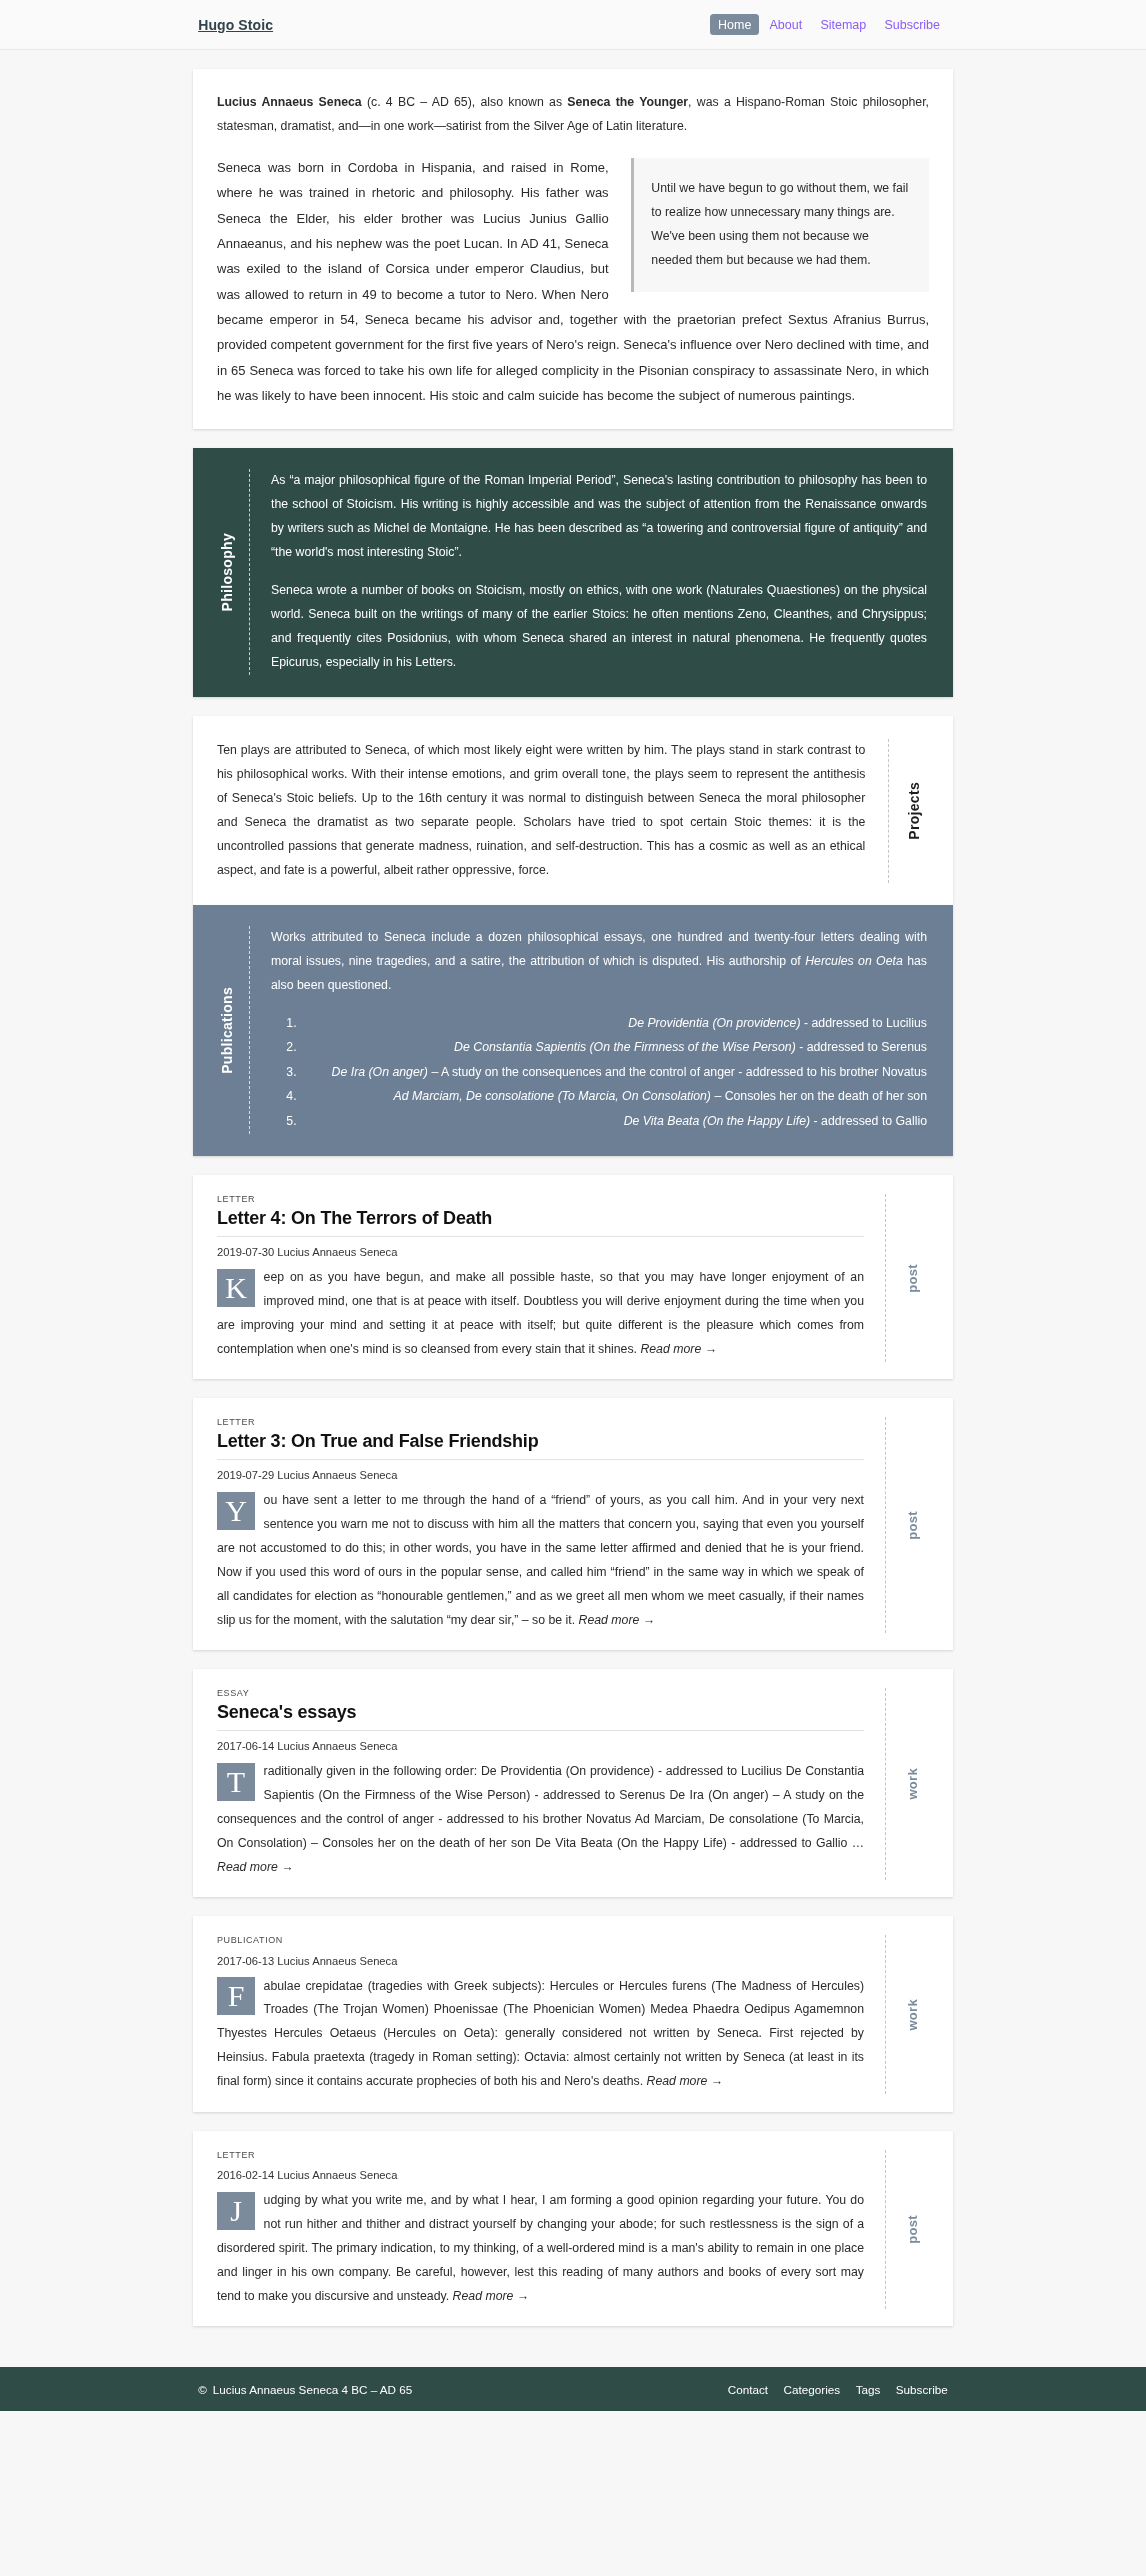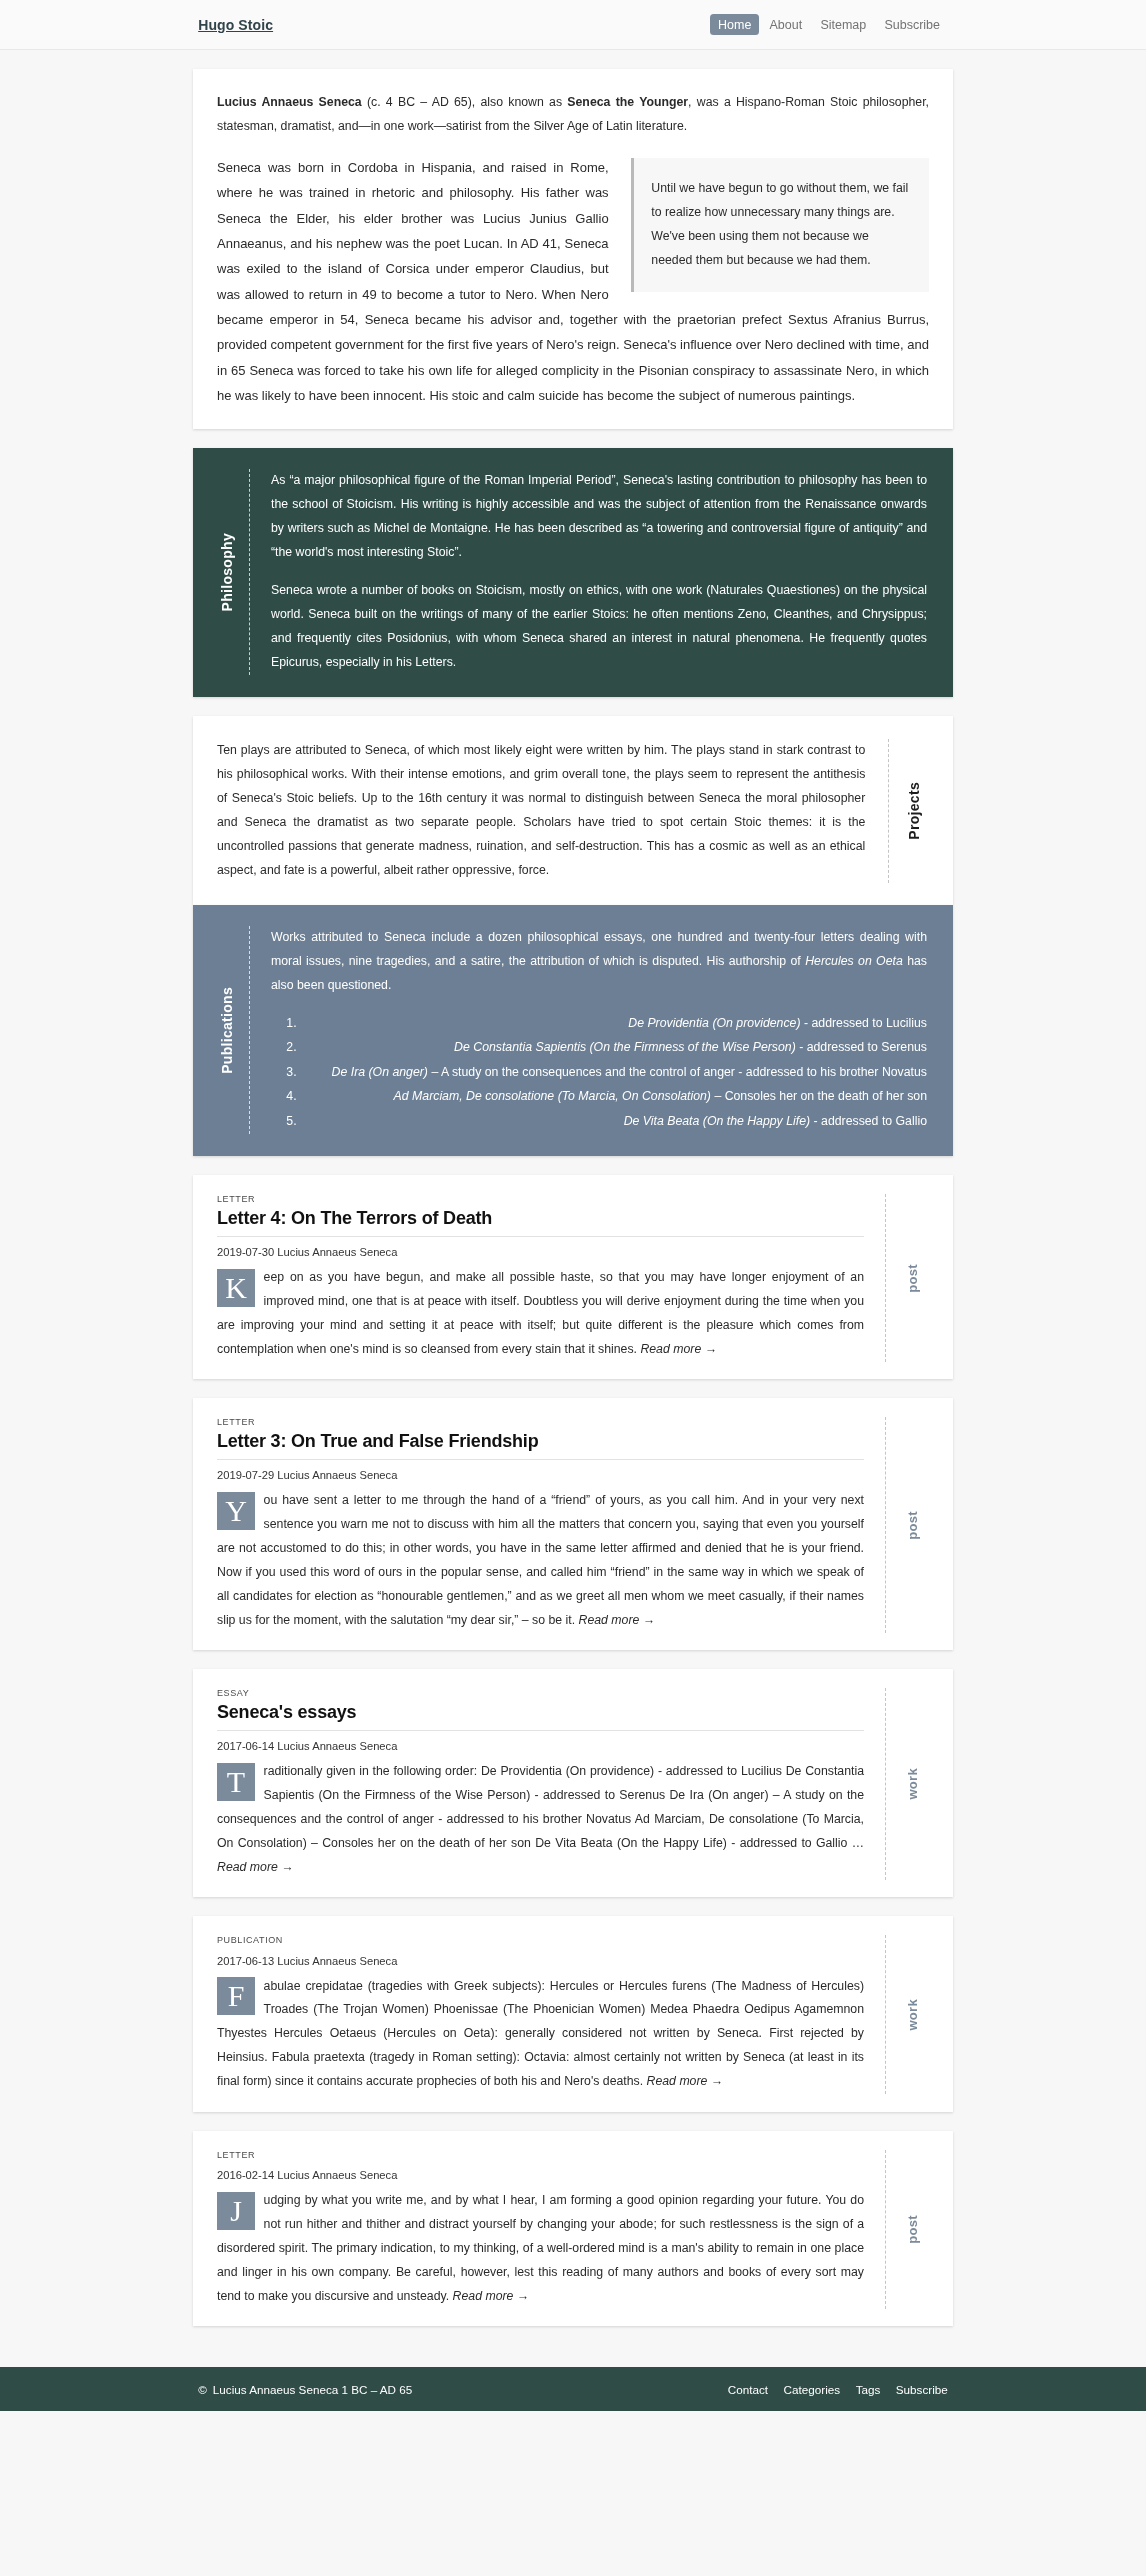--- a/index.html
+++ b/index.html
@@ -32,21 +32,21 @@
   .brand {
     font-size: 14px;
     font-weight: bold;
     color: #31444b;
     letter-spacing: 0.1px;
     white-space: nowrap;
   }
   .main-nav { display: flex; align-items: center; gap: 2.6px; padding-left: 19px; }
   .nav-link {
     font-size: 12.5px;
-    color: #737373;
+    color: #8b5cf6;
     text-decoration: none;
     padding: 3.5px 7.8px;
     border-radius: 3.5px;
     white-space: nowrap;
   }
   .nav-link.is-active {
     background: #7b8b9b;
     color: #ffffff;
   }
 
@@ -366,21 +366,21 @@
       <span class="rail-text">post</span>
     </div>
   </article>
 
 </main>
 
 <footer class="site-footer">
   <div class="footer-inner">
     <div class="copyright">
       <span>©</span>
-      <span>Lucius Annaeus Seneca  1 BC – AD 65</span>
+      <span>Lucius Annaeus Seneca  4 BC – AD 65</span>
     </div>
     <nav class="footer-nav">
       <a href="#">Contact</a>
       <a href="#">Categories</a>
       <a href="#">Tags</a>
       <a href="#">Subscribe</a>
     </nav>
   </div>
 </footer>
 

